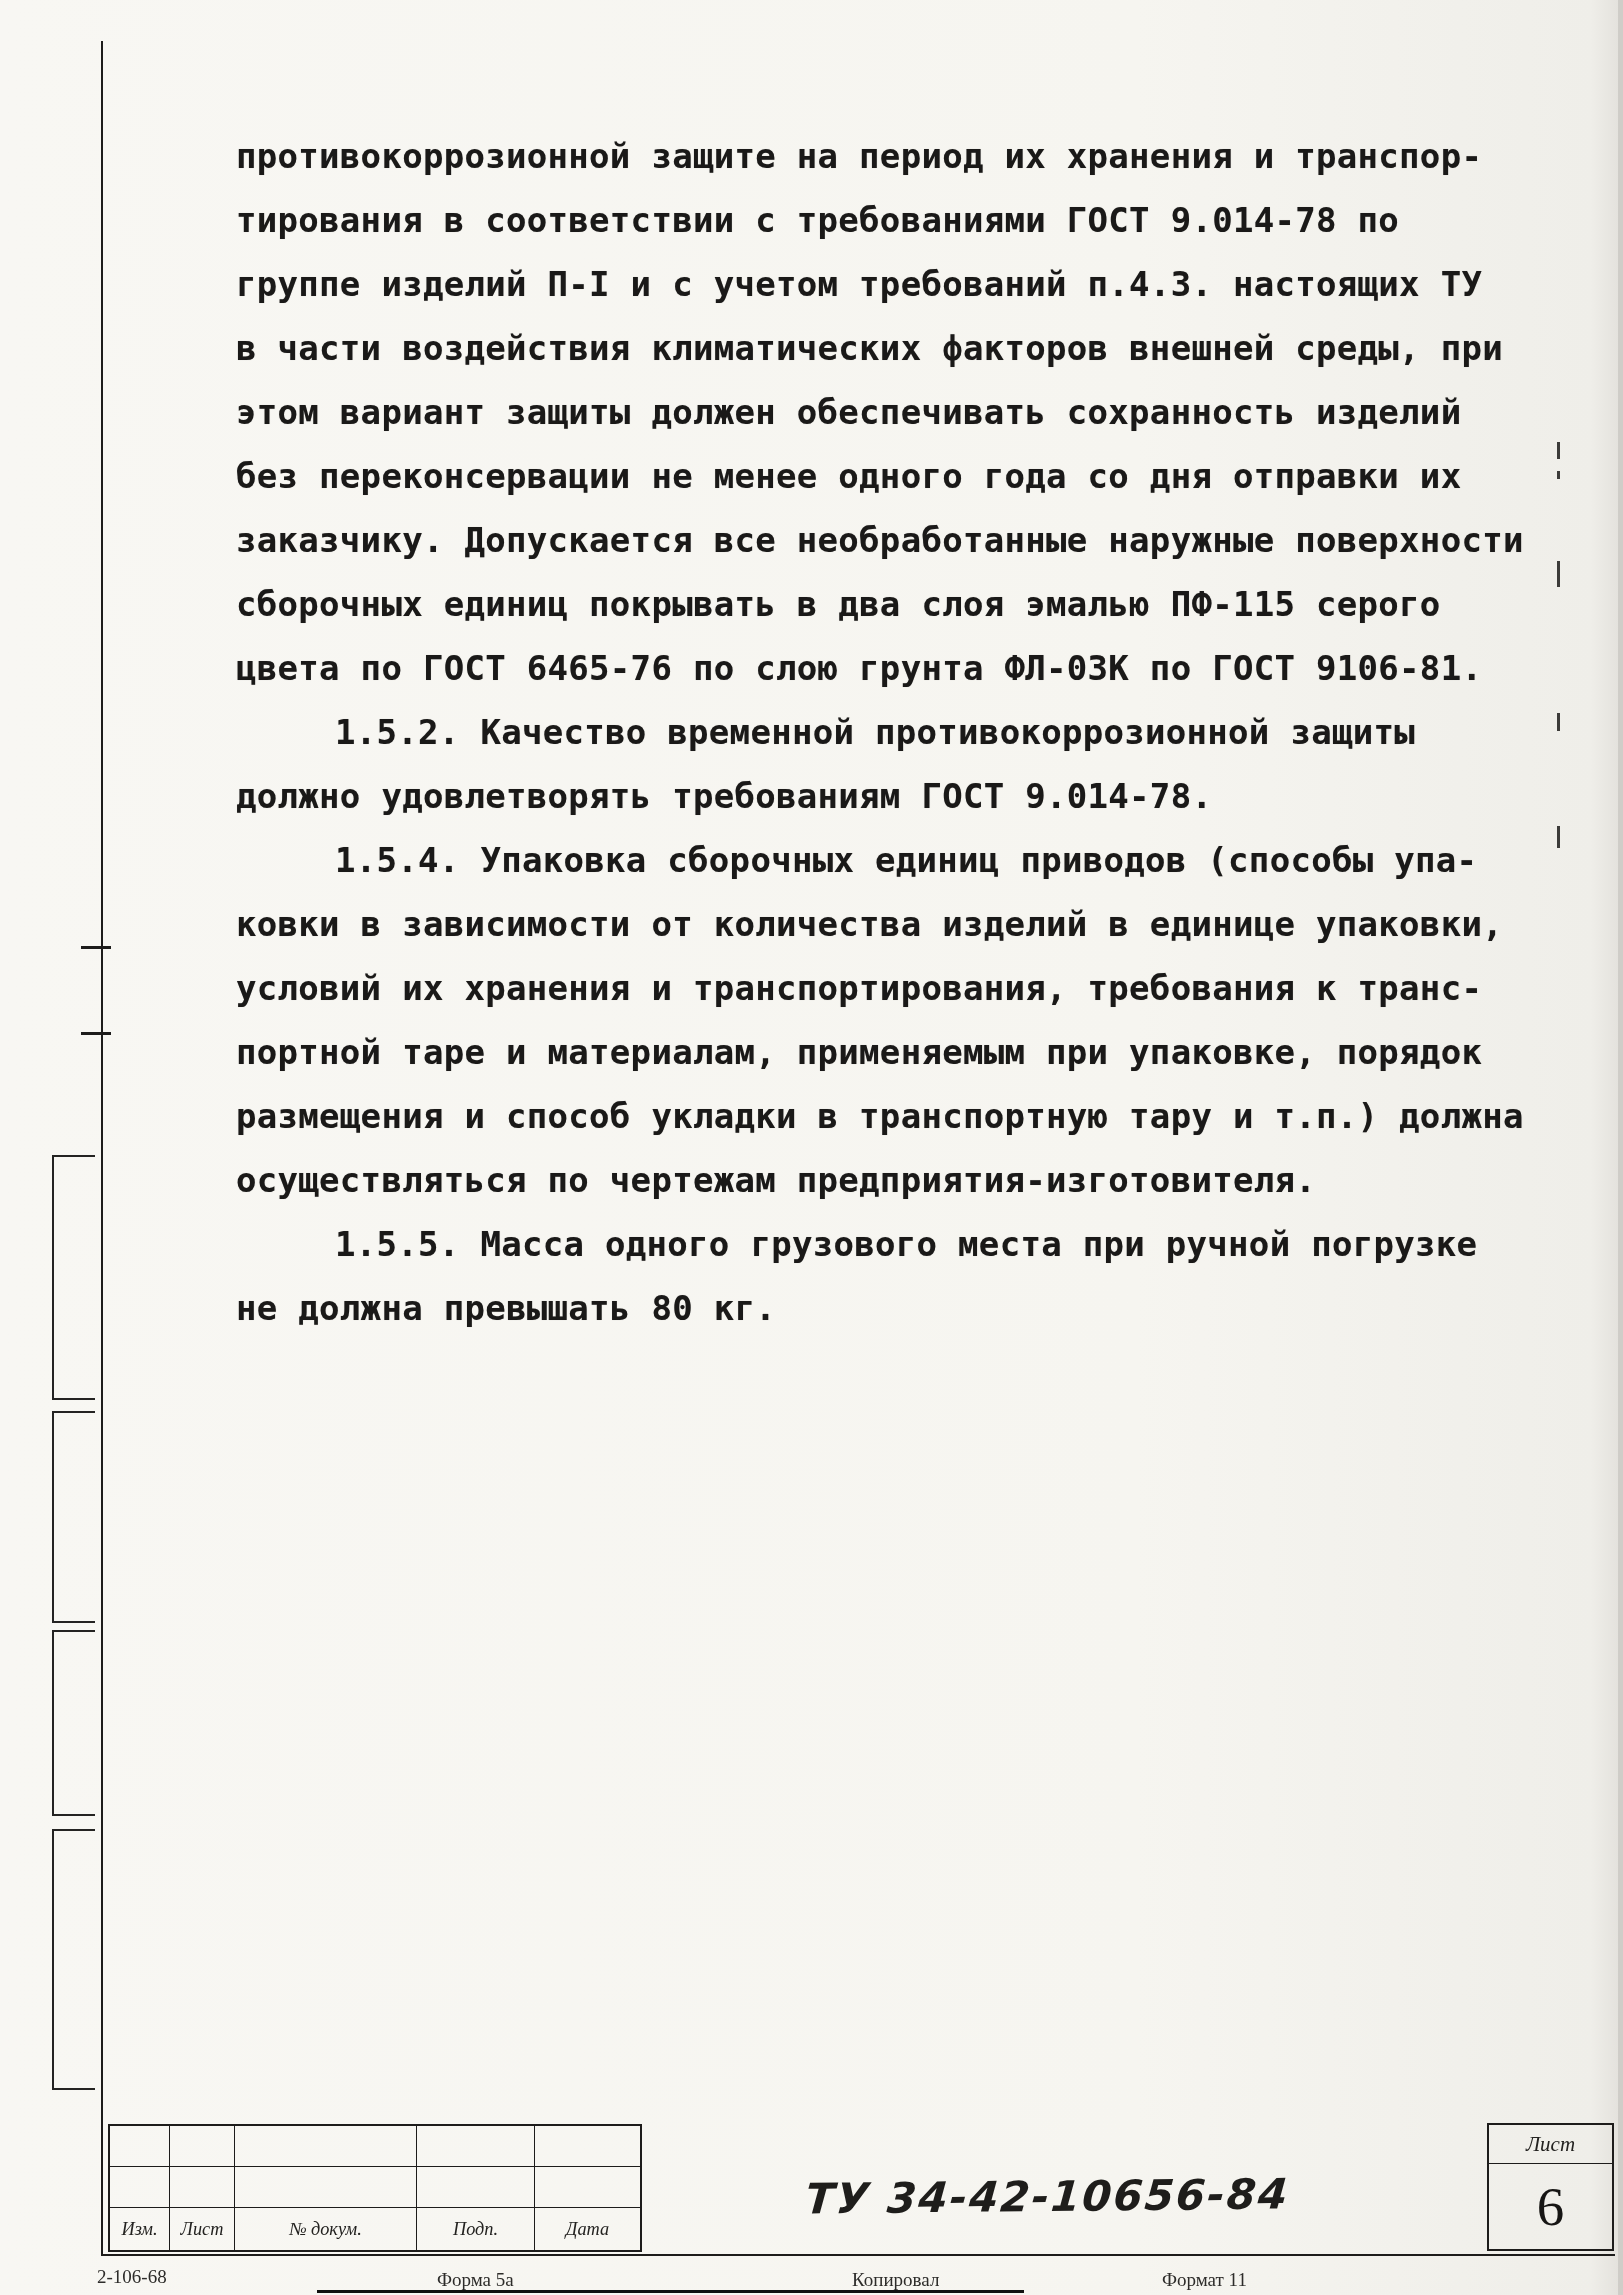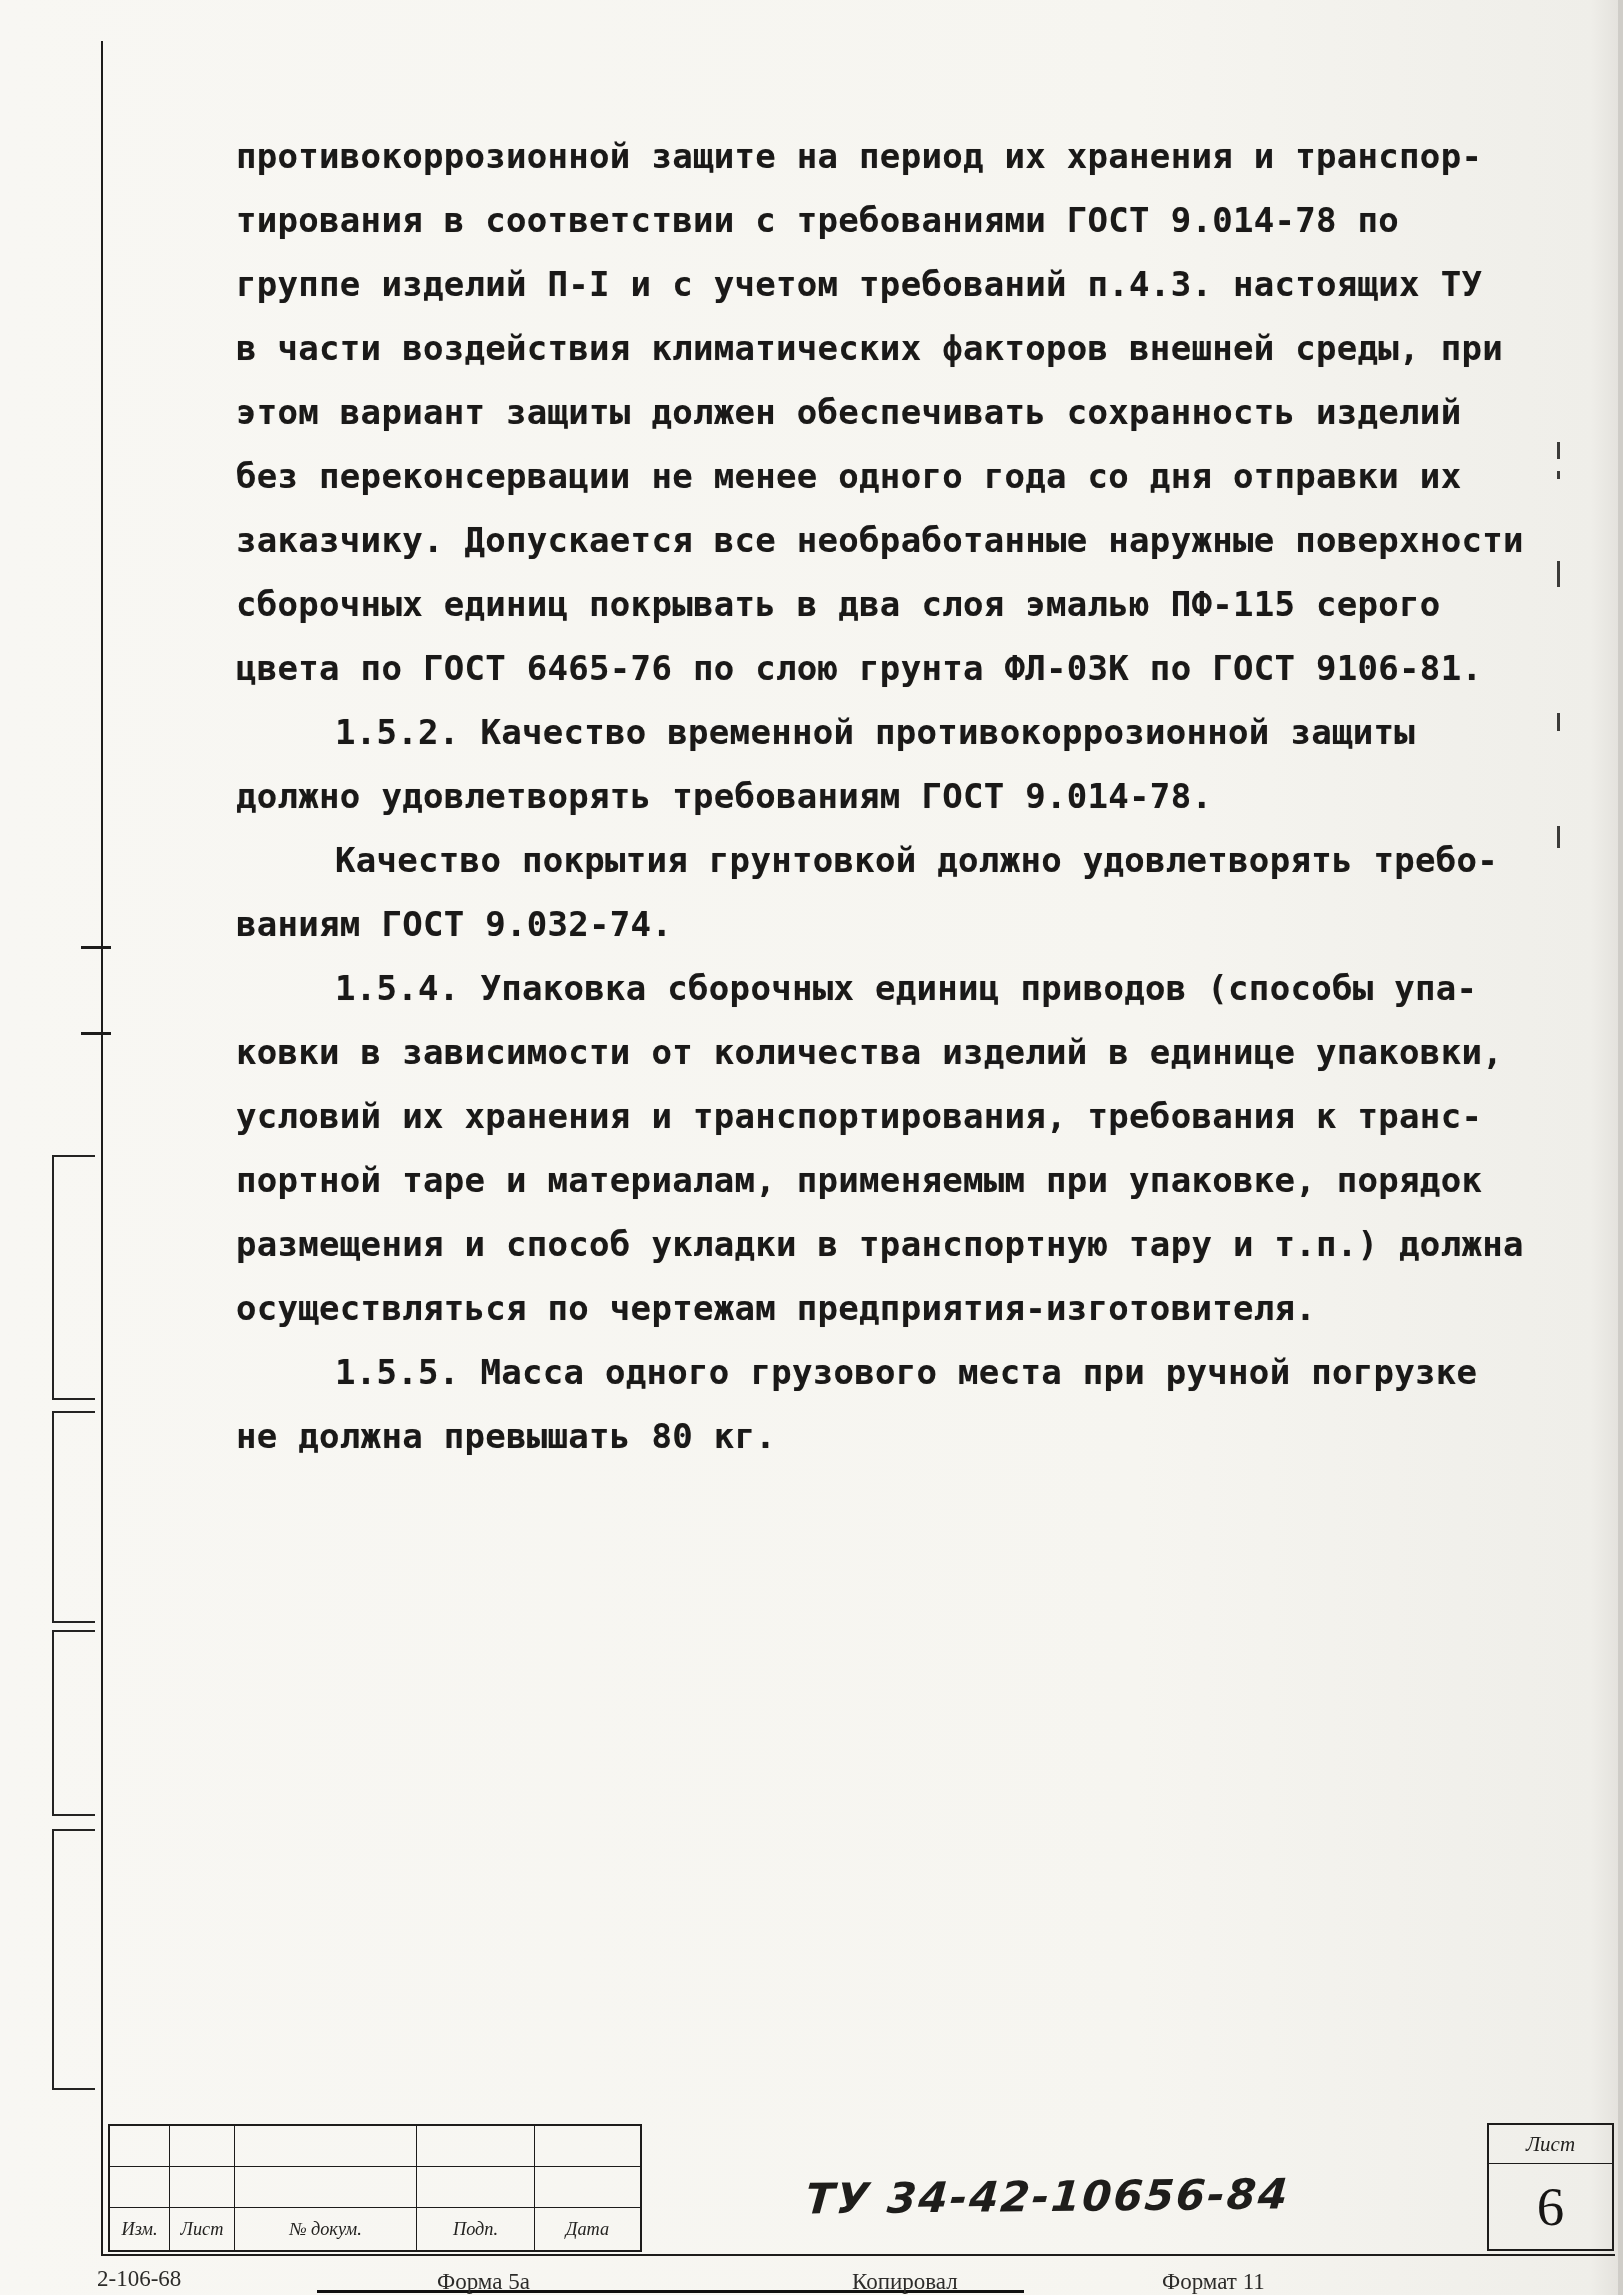--- a/index.html
+++ b/index.html
@@ -116,21 +116,21 @@
     flex:1;
     display:flex;align-items:center;justify-content:center;
     font-family:"Liberation Serif", serif;
     font-size:55px;
     color:#161514;
   }
 
   .margin-note{
     position:absolute;
     font-family:"Liberation Serif", serif;
-    font-size:23px;
+    font-size:19px;
     color:#2d2c2a;
     white-space:nowrap;
   }
   .mn-code{left:97px;top:2266px;}
   .mn-form{left:437px;top:2269px;}
   .mn-copy{left:852px;top:2269px;}
   .mn-format{left:1162px;top:2269px;}
 </style>
 </head>
 <body>
@@ -160,22 +160,20 @@
 тирования в соответствии с требованиями ГОСТ 9.014-78 по
 группе изделий П-I и с учетом требований п.4.3. настоящих ТУ
 в части воздействия климатических факторов внешней среды, при
 этом вариант защиты должен обеспечивать сохранность изделий
 без переконсервации не менее одного года со дня отправки их
 заказчику. Допускается все необработанные наружные поверхности
 сборочных единиц покрывать в два слоя эмалью ПФ-115 серого
 цвета по ГОСТ 6465-76 по слою грунта ФЛ-03К по ГОСТ 9106-81.</p>
     <p class="para indent">1.5.2. Качество временной противокоррозионной защиты
 должно удовлетворять требованиям ГОСТ 9.014-78.</p>
-    <p class="para indent">Качество покрытия грунтовкой должно удовлетворять требо-
-ваниям ГОСТ 9.032-74.</p>
     <p class="para indent">1.5.4. Упаковка сборочных единиц приводов (способы упа-
 ковки в зависимости от количества изделий в единице упаковки,
 условий их хранения и транспортирования, требования к транс-
 портной таре и материалам, применяемым при упаковке, порядок
 размещения и способ укладки в транспортную тару и т.п.) должна
 осуществляться по чертежам предприятия-изготовителя.</p>
     <p class="para indent">1.5.5. Масса одного грузового места при ручной погрузке
 не должна превышать 80 кг.</p>
   </div>
 

